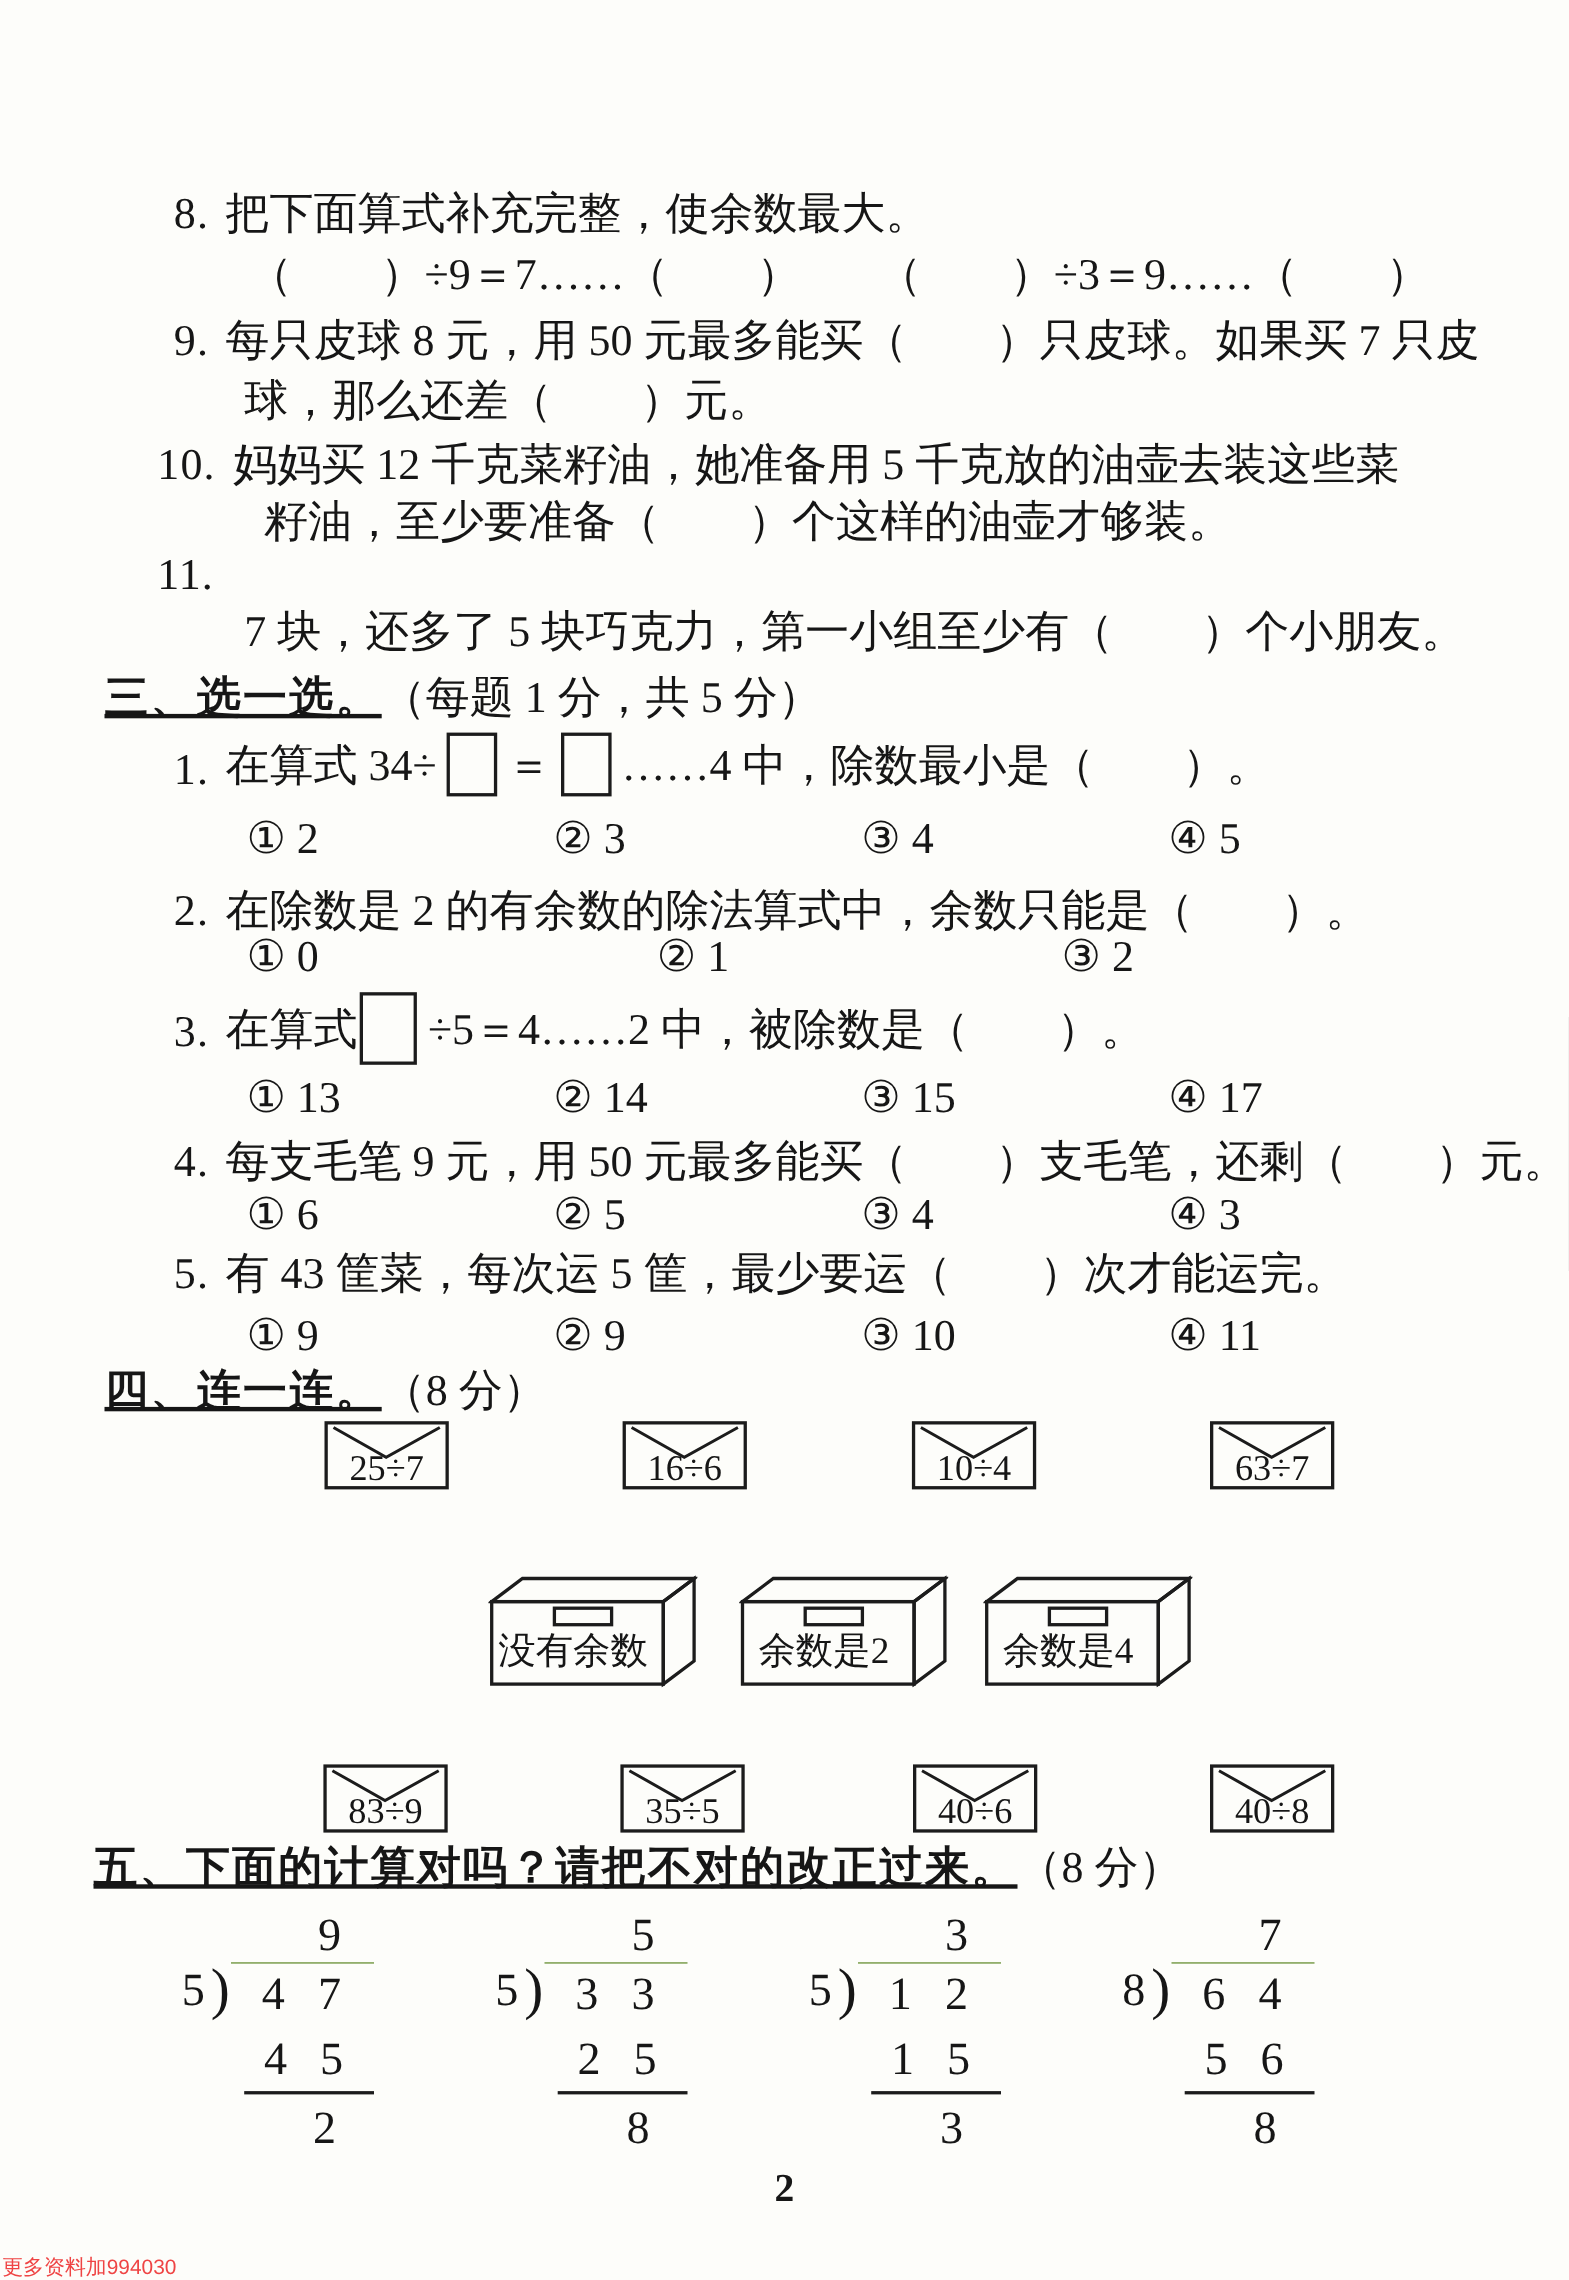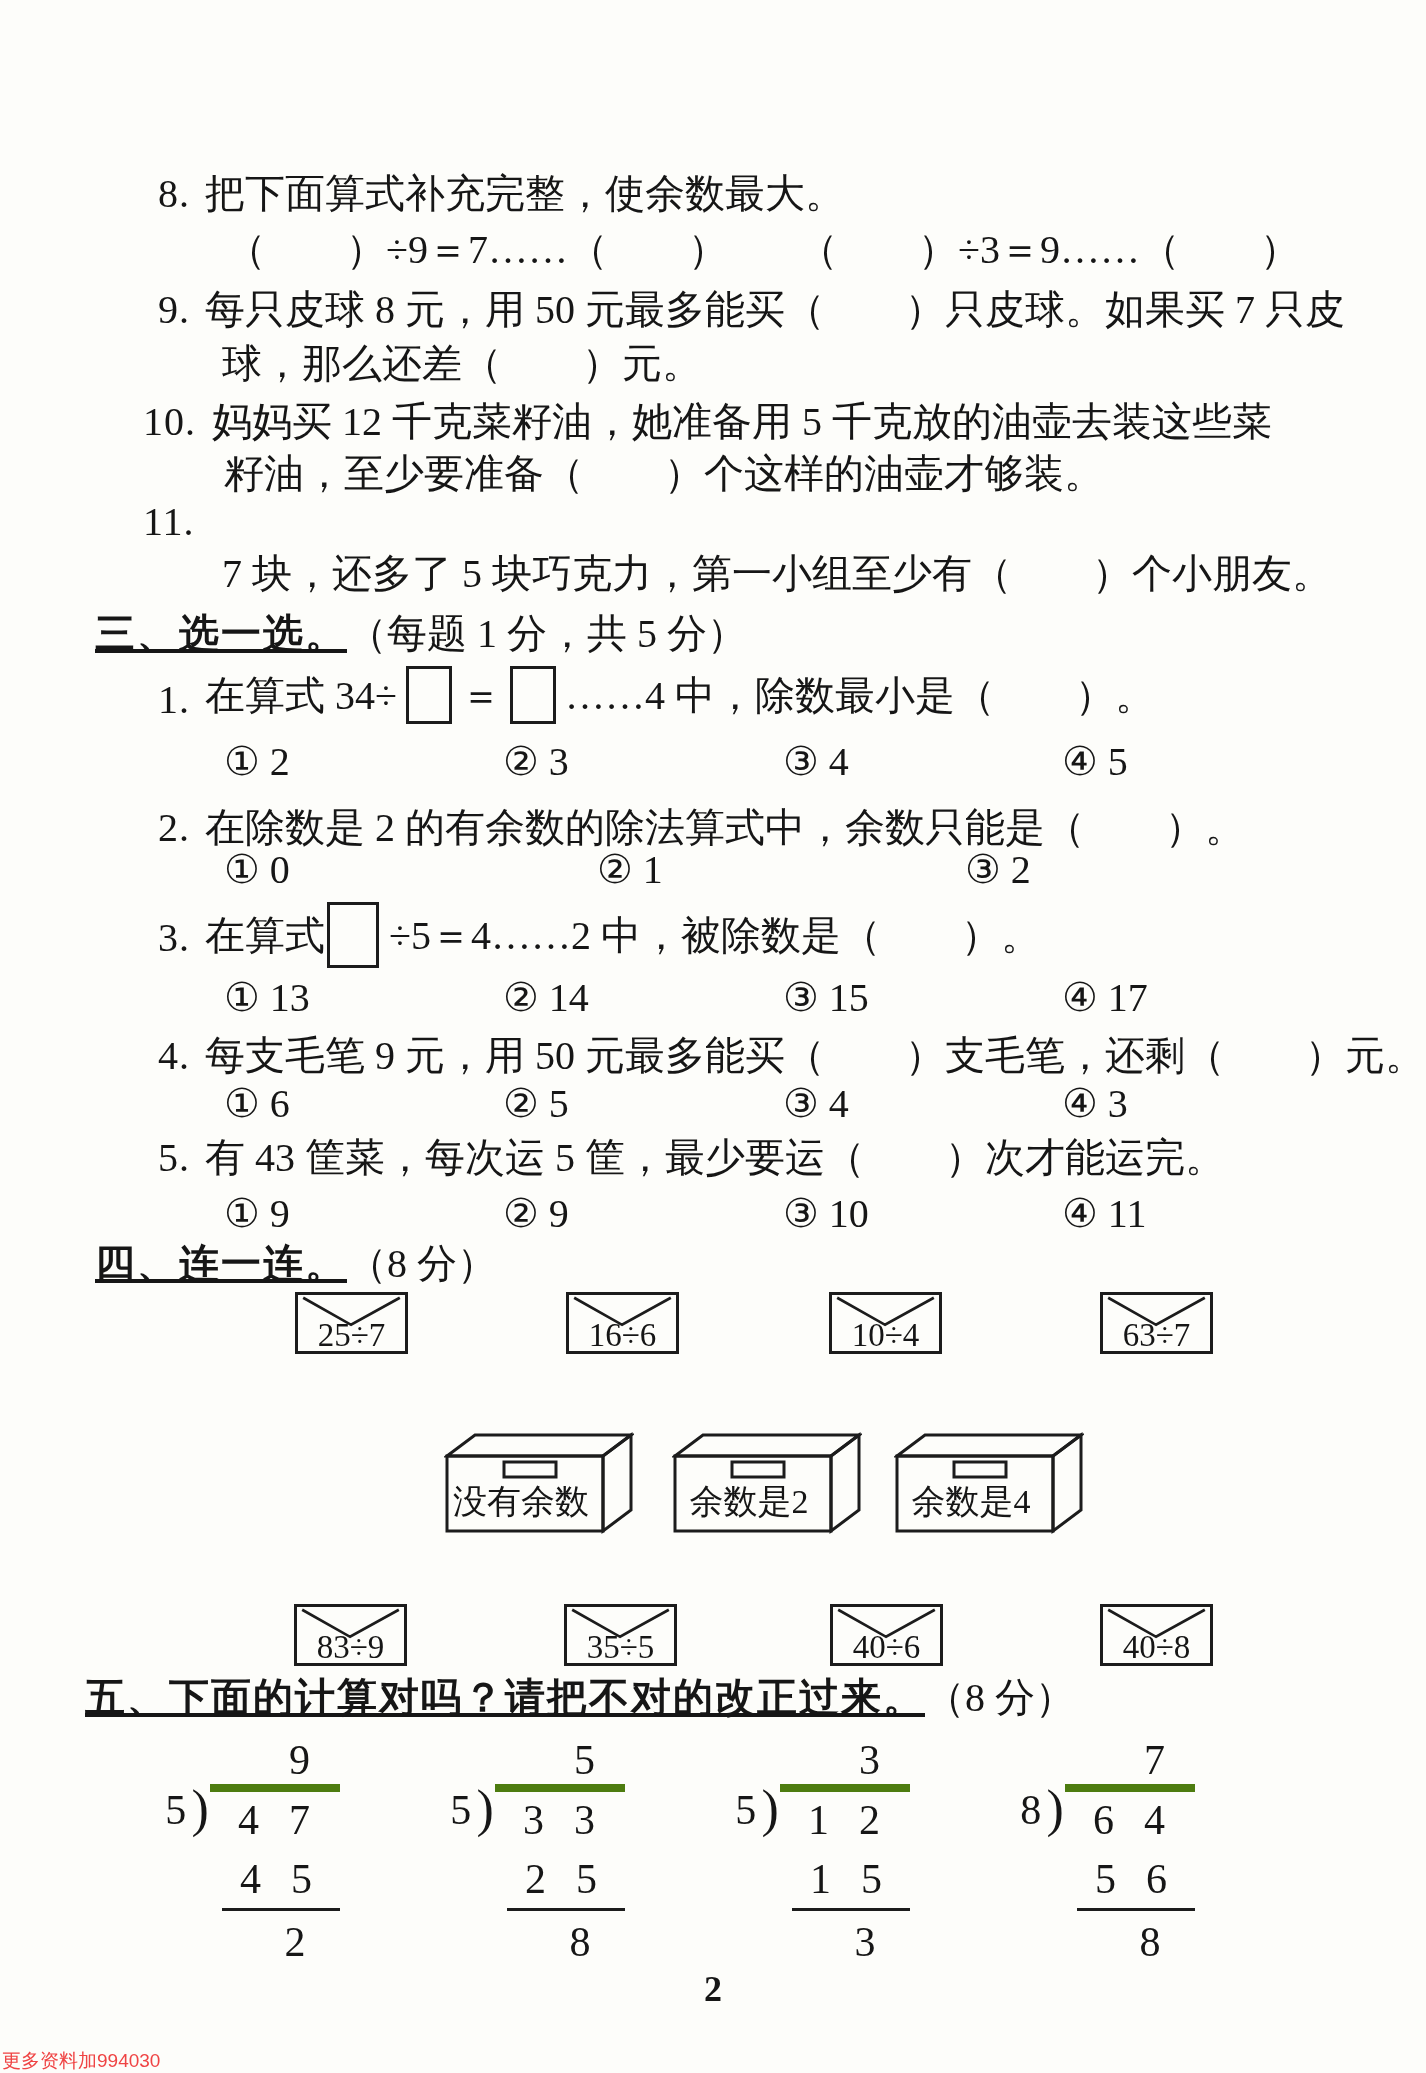--- a/index.html
+++ b/index.html
@@ -55,21 +55,21 @@
   .box-label{
     position:absolute;left:3px;width:148px;top:50px;
     text-align:center;font-size:34px;line-height:40px;
   }
   
   .division{position:absolute;width:180px;font-size:42px;}
   .dq{text-align:right;padding-right:30px;line-height:44px;height:44px;}
   .drow{display:flex;margin-top:2px;}
   .ddiv{width:34px;text-align:center;line-height:52px;}
   .dparen{width:20px;font-size:52px;line-height:50px;}
-  .ddvd{flex:1;border-top:8px solid #4d7c0f;padding:4px 0 0 28px;letter-spacing:30px;line-height:48px;}
+  .ddvd{flex:1;border-top:1px solid #4d7c0f;padding:4px 0 0 28px;letter-spacing:30px;line-height:48px;}
   .dp{margin-left:62px;width:118px;box-sizing:border-box;border-bottom:3px solid #1c1c1c;
       padding:12px 0 6px 18px;letter-spacing:30px;line-height:46px;}
   .dr{margin-left:90px;width:90px;text-align:center;padding-top:8px;line-height:46px;}
   .page-num{
     position:absolute;left:0;top:1968px;width:1426px;
     text-align:center;font-size:36px;font-weight:700;
   }
   .watermark{
     position:absolute;left:2px;top:2048px;
     font-size:19px;color:#ef4444;
@@ -85,21 +85,21 @@
   <span class="t" style="left:205px;top:168px">把下面算式补充完整，使余数最大。</span>
   <span class="t" style="left:226px;top:224px">（　　）÷9＝7……（　　）</span>
   <span class="t" style="left:798px;top:224px">（　　）÷3＝9……（　　）</span>
 
   <span class="t qnum" style="left:158px;top:284px">9.</span>
   <span class="t" style="left:205px;top:284px">每只皮球 8 元，用 50 元最多能买（　　）只皮球。如果买 7 只皮</span>
   <span class="t" style="left:222px;top:338px">球，那么还差（　　）元。</span>
 
   <span class="t qnum" style="left:143px;top:396px">10.</span>
   <span class="t" style="left:212px;top:396px">妈妈买 12 千克菜籽油，她准备用 5 千克放的油壶去装这些菜</span>
-  <span class="t" style="left:224px;top:448px">籽油，至少要准备（　　）个这样的油壶才够装。</span>
+  <span class="t" style="left:240px;top:448px">籽油，至少要准备（　　）个这样的油壶才够装。</span>
 
   <span class="t qnum" style="left:143px;top:496px">11.</span>
   <span class="t" style="left:222px;top:548px">7 块，还多了 5 块巧克力，第一小组至少有（　　）个小朋友。</span>
 
   <span class="t heading" style="left:95px;top:608px"><b>三、选一选。</b><span class="note">（每题 1 分，共 5 分）</span></span>
 
   <span class="t qnum" style="left:158px;top:674px">1.</span>
   <div class="line-flex" style="left:205px;top:666px">
     <span>在算式 34÷</span>
       <span class="sq"></span>

